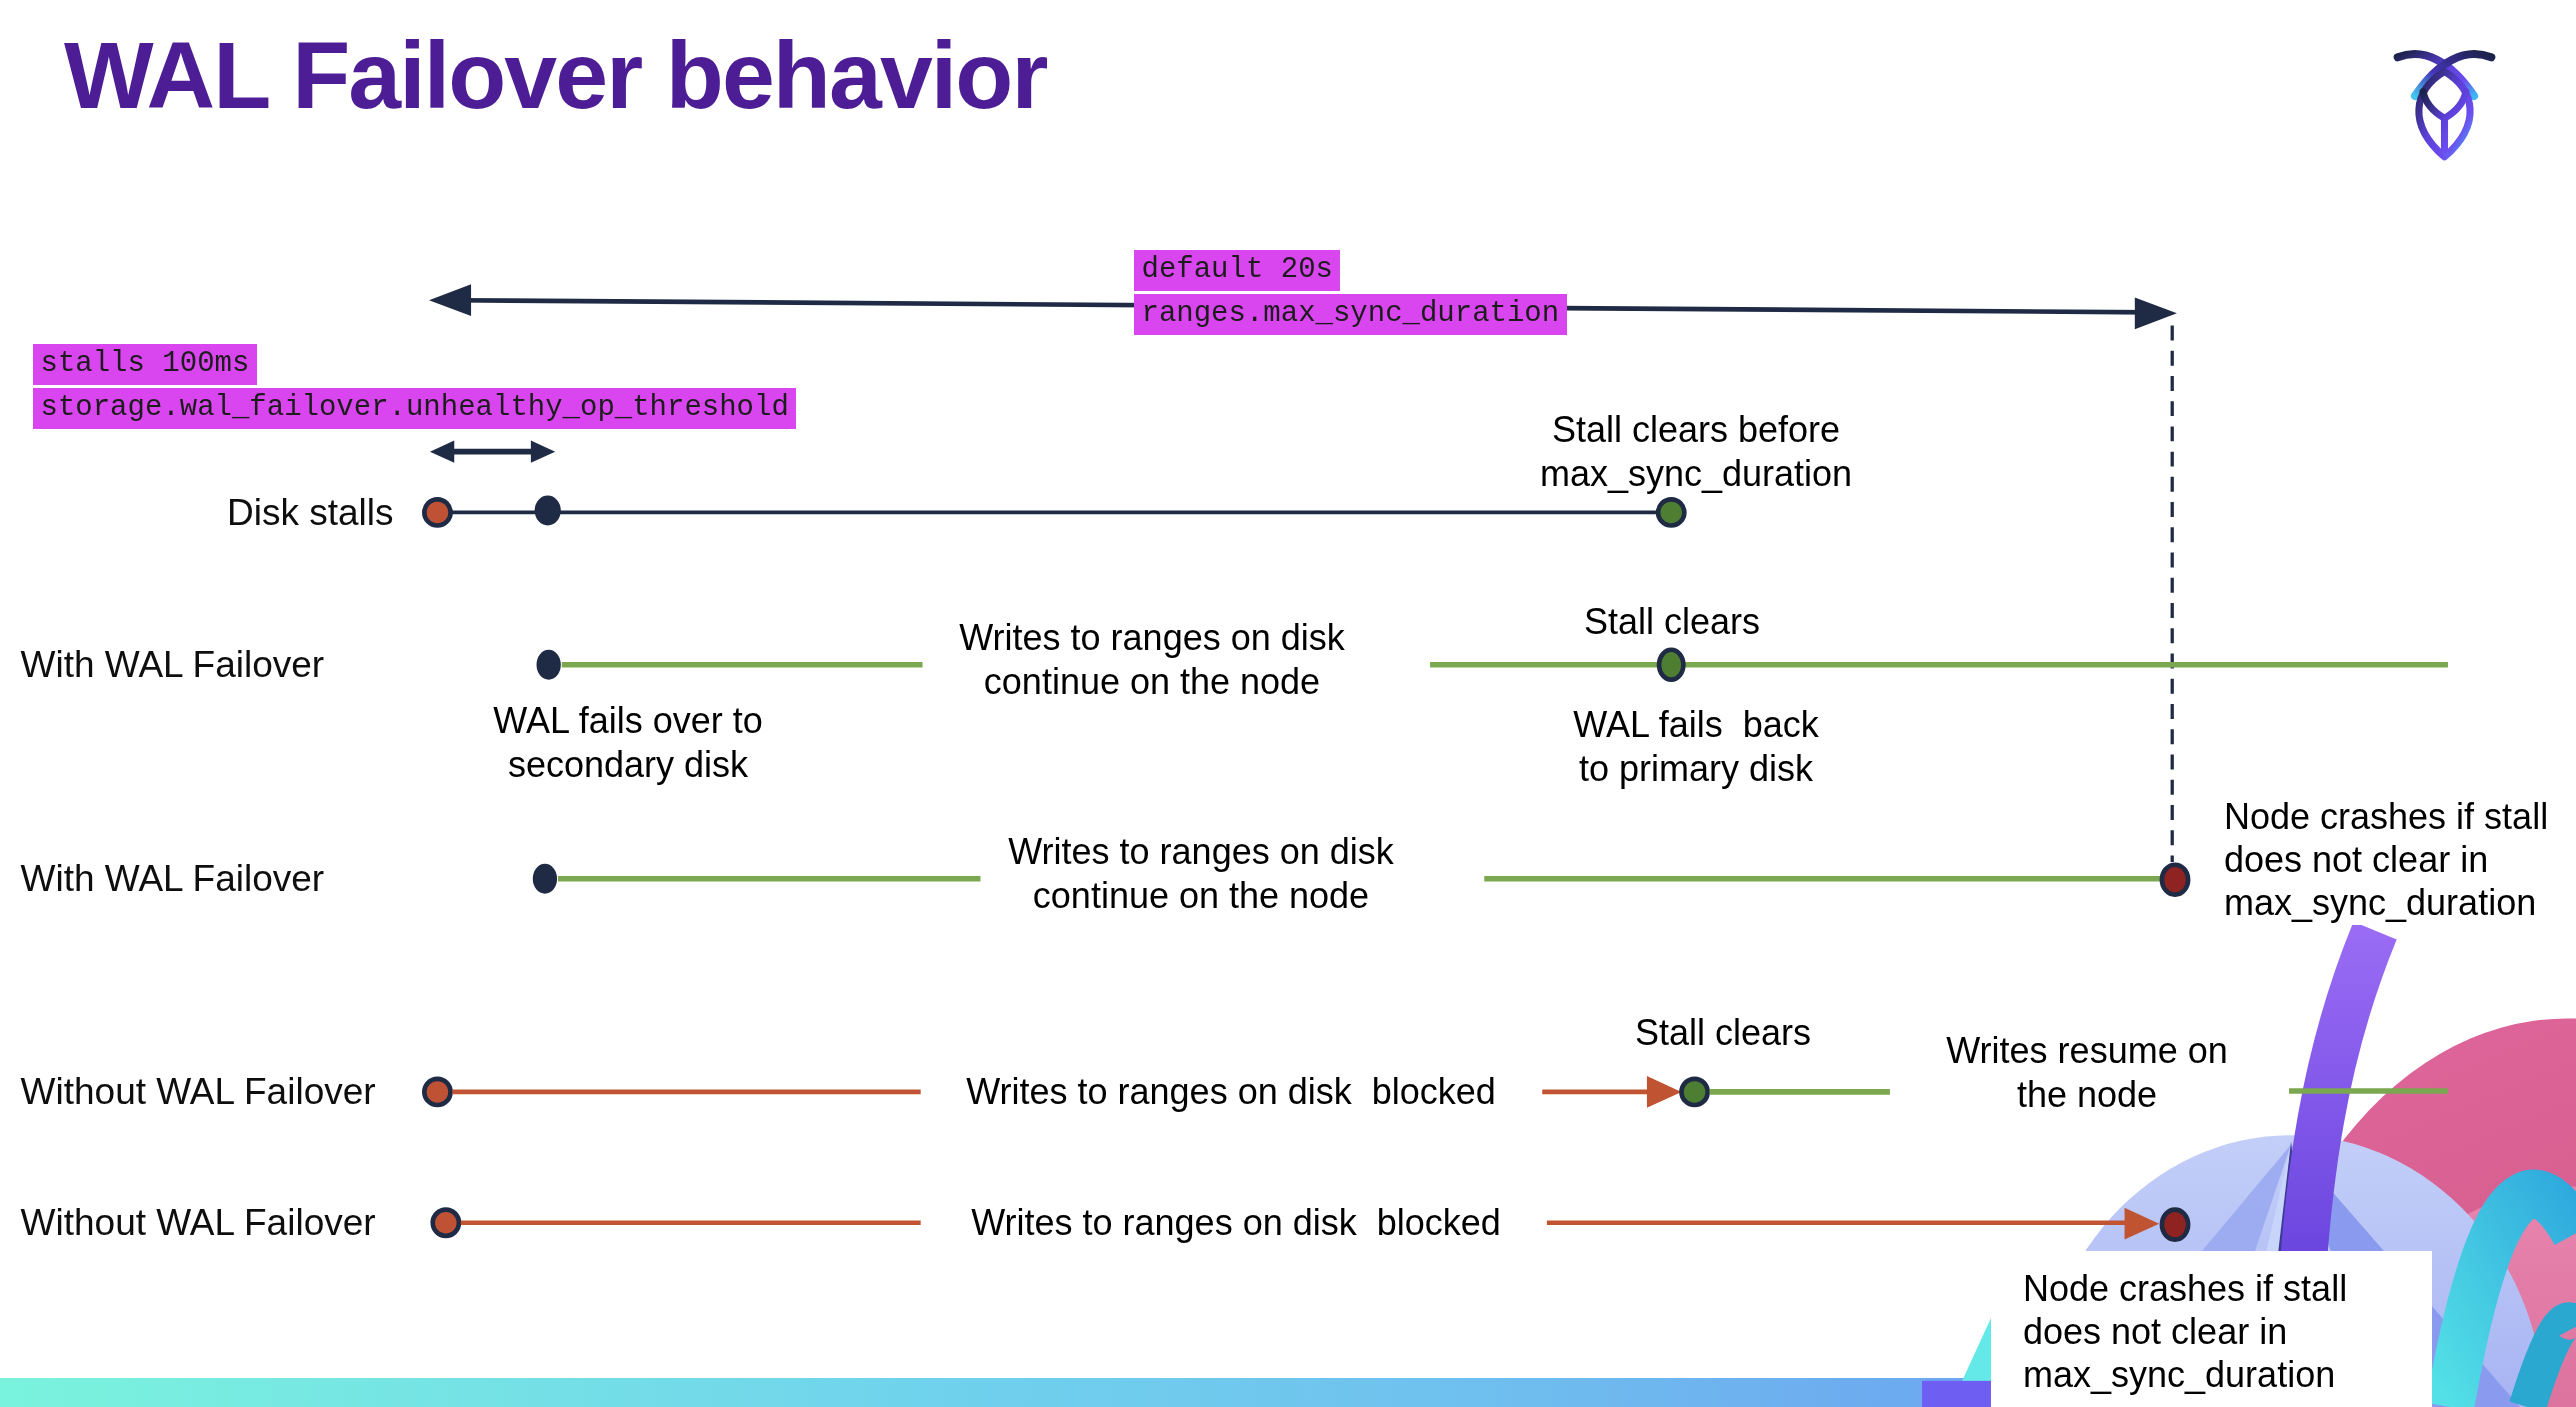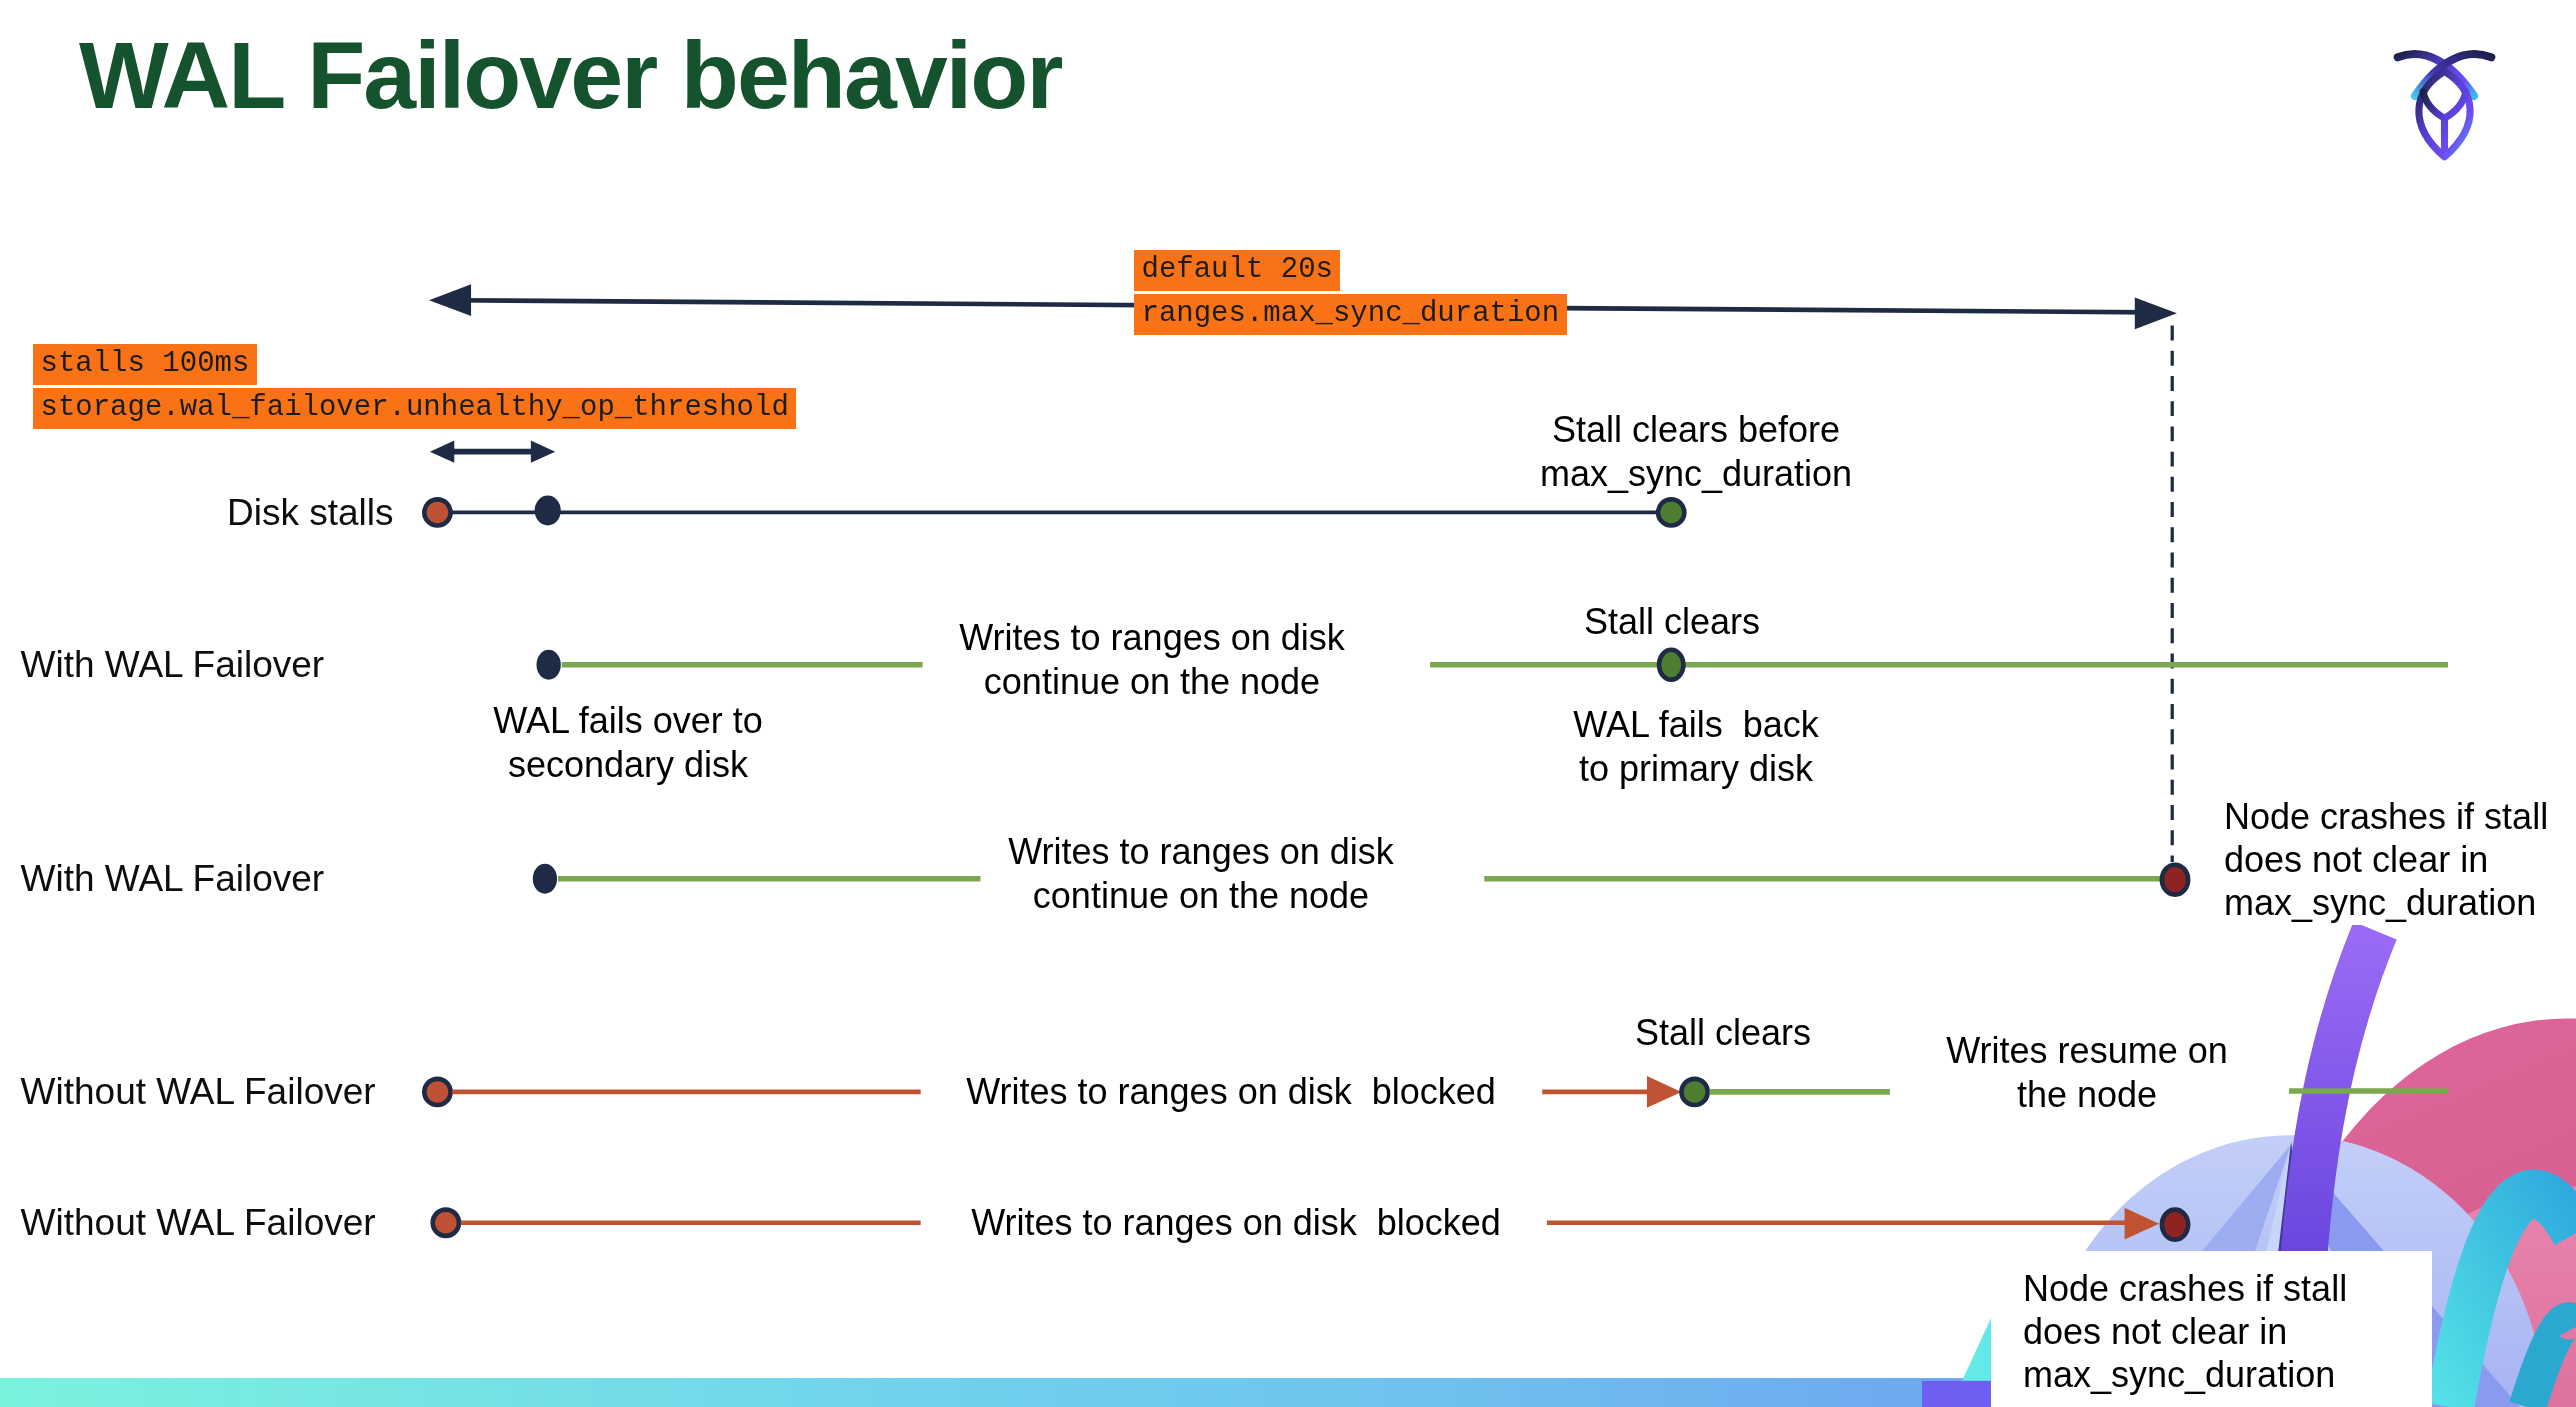--- a/index.html
+++ b/index.html
@@ -1,22 +1,22 @@
 <!DOCTYPE html>
 <html style="font-size:15px"><head>
 <meta charset="utf-8">
 <style>
   html,body{margin:0;padding:0;background:#ffffff;}
   #canvas{position:relative;width:2576px;height:1408px;overflow:hidden;background:#ffffff;
           font-family:"Liberation Sans", sans-serif;color:#111111;}
   .abs{position:absolute;}
-  #page-title{left:64px;top:20.6px;font-size:95px;font-weight:bold;letter-spacing:-1.9px;color:#14532d;z-index:4;margin-left:15px;}
+  #page-title{left:64px;top:20.6px;font-size:95px;font-weight:bold;letter-spacing:-1.9px;color:#4c1d95;z-index:4;}
   .mono-callout{font-family:"Liberation Mono","DejaVu Sans Mono",monospace;font-size:29px;color:#1c1c1c;
                 line-height:37px;z-index:3;}
-  .mono-callout .chip{display:inline-block;background:#f97316;padding:0.9px 7.5px 2.8px 7.5px;margin-bottom:3.7px;white-space:pre;}
+  .mono-callout .chip{display:inline-block;background:#d946ef;padding:0.9px 7.5px 2.8px 7.5px;margin-bottom:3.7px;white-space:pre;}
   .row-label{font-size:37px;color:#0e0e0e;line-height:45px;z-index:3;white-space:nowrap;}
   .note{font-size:36px;color:#000000;line-height:44px;text-align:center;white-space:pre-wrap;z-index:4;}
   .note.left{text-align:left;}
   .center{transform:translateX(-50%);}
   #svg-layer{left:0;top:0;z-index:2;}
   #art-layer{left:1922px;top:925px;z-index:1;}
   #bottom-bar{left:0;top:1378px;width:2576px;height:30px;z-index:0;
               background:linear-gradient(90deg,#7af3dd 0%,#70d3ec 35%,#6fc2ee 55%,#6a8af2 100%);}
   #crash-box{left:1991px;top:1251px;width:441px;height:157px;background:#ffffff;z-index:3;}
   #crash-box-text{left:2023px;top:1267px;z-index:4;}

